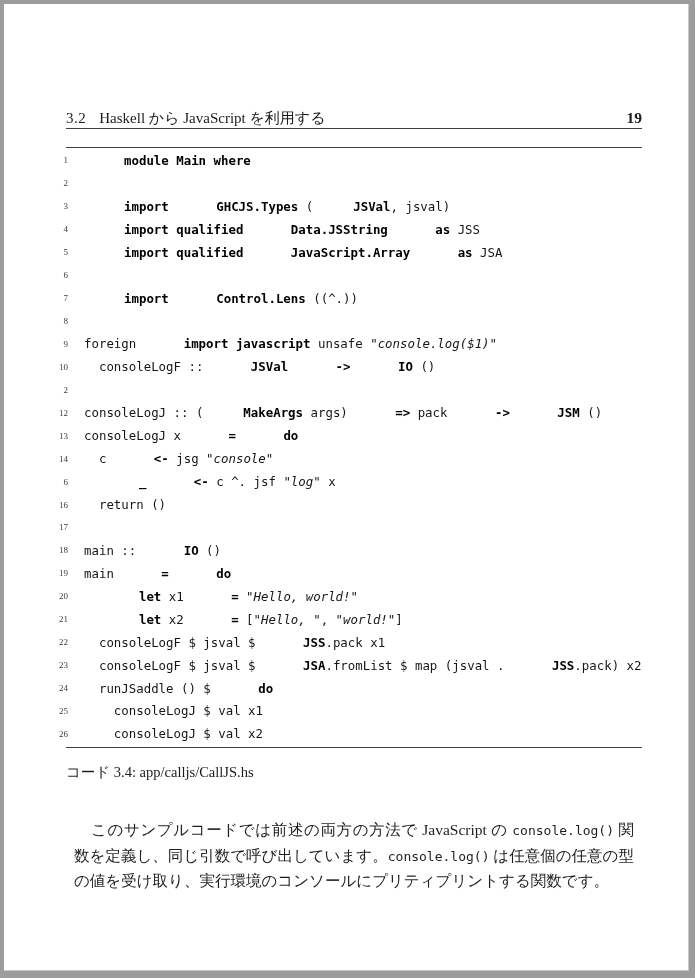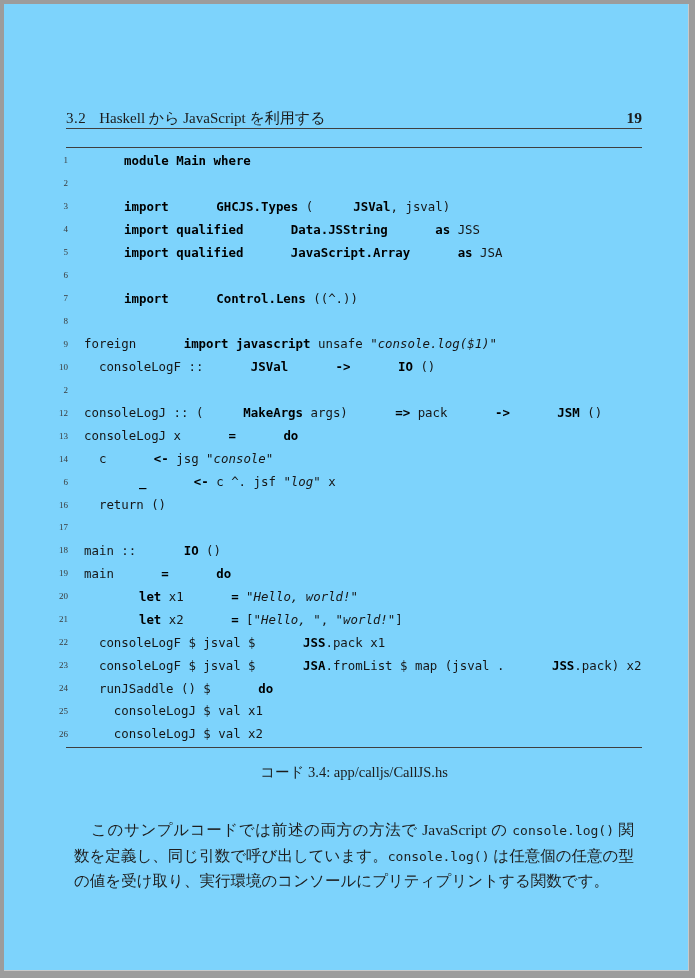--- a/index.html
+++ b/index.html
@@ -3,21 +3,21 @@
 <meta charset="utf-8">
 <style>
   html,body{margin:0;padding:0;}
   body{
     width:695px;height:978px;position:relative;overflow:hidden;
     background:#9c9c9c;
     font-family:"Liberation Serif","DejaVu Serif",serif;
   }
   .page{
     position:absolute;left:4px;top:4px;right:6px;bottom:7px;
-    background:#7dd3fc;
+    background:#ffffff;
     box-shadow:inset -1px 0 0 #c9c9c9, inset 0 -1px 0 #c9c9c9;
   }
   .content{position:absolute;left:58px;top:0;width:580px;}
 
   
   .running-header{
     position:absolute;top:105px;left:4px;right:0;
     display:flex;align-items:baseline;
     font-size:15px;color:#1c1c1c;
   }
@@ -42,21 +42,21 @@
     font-family:"Liberation Serif","DejaVu Serif",serif;
     font-size:9px;color:#3a3a3a;
   }
   .code{white-space:pre;}
   .sb{font-weight:700;color:#000;margin-left:40px;}
   .si{font-style:italic;}
 
   
   .caption{
     position:absolute;top:759px;left:4px;right:0;
-    text-align:center;font-size:14.5px;color:#1c1c1c;
+    text-align:left;font-size:14.5px;color:#1c1c1c;
   }
 
   
   .body-par{
     position:absolute;top:806px;left:4px;right:0;
     font-size:15.5px;line-height:24.7px;color:#1e1e1e;
     text-align:justify;text-indent:17px;margin:8px;
   }
   .body-par .icode{
     font-family:"DejaVu Sans Mono",monospace;

